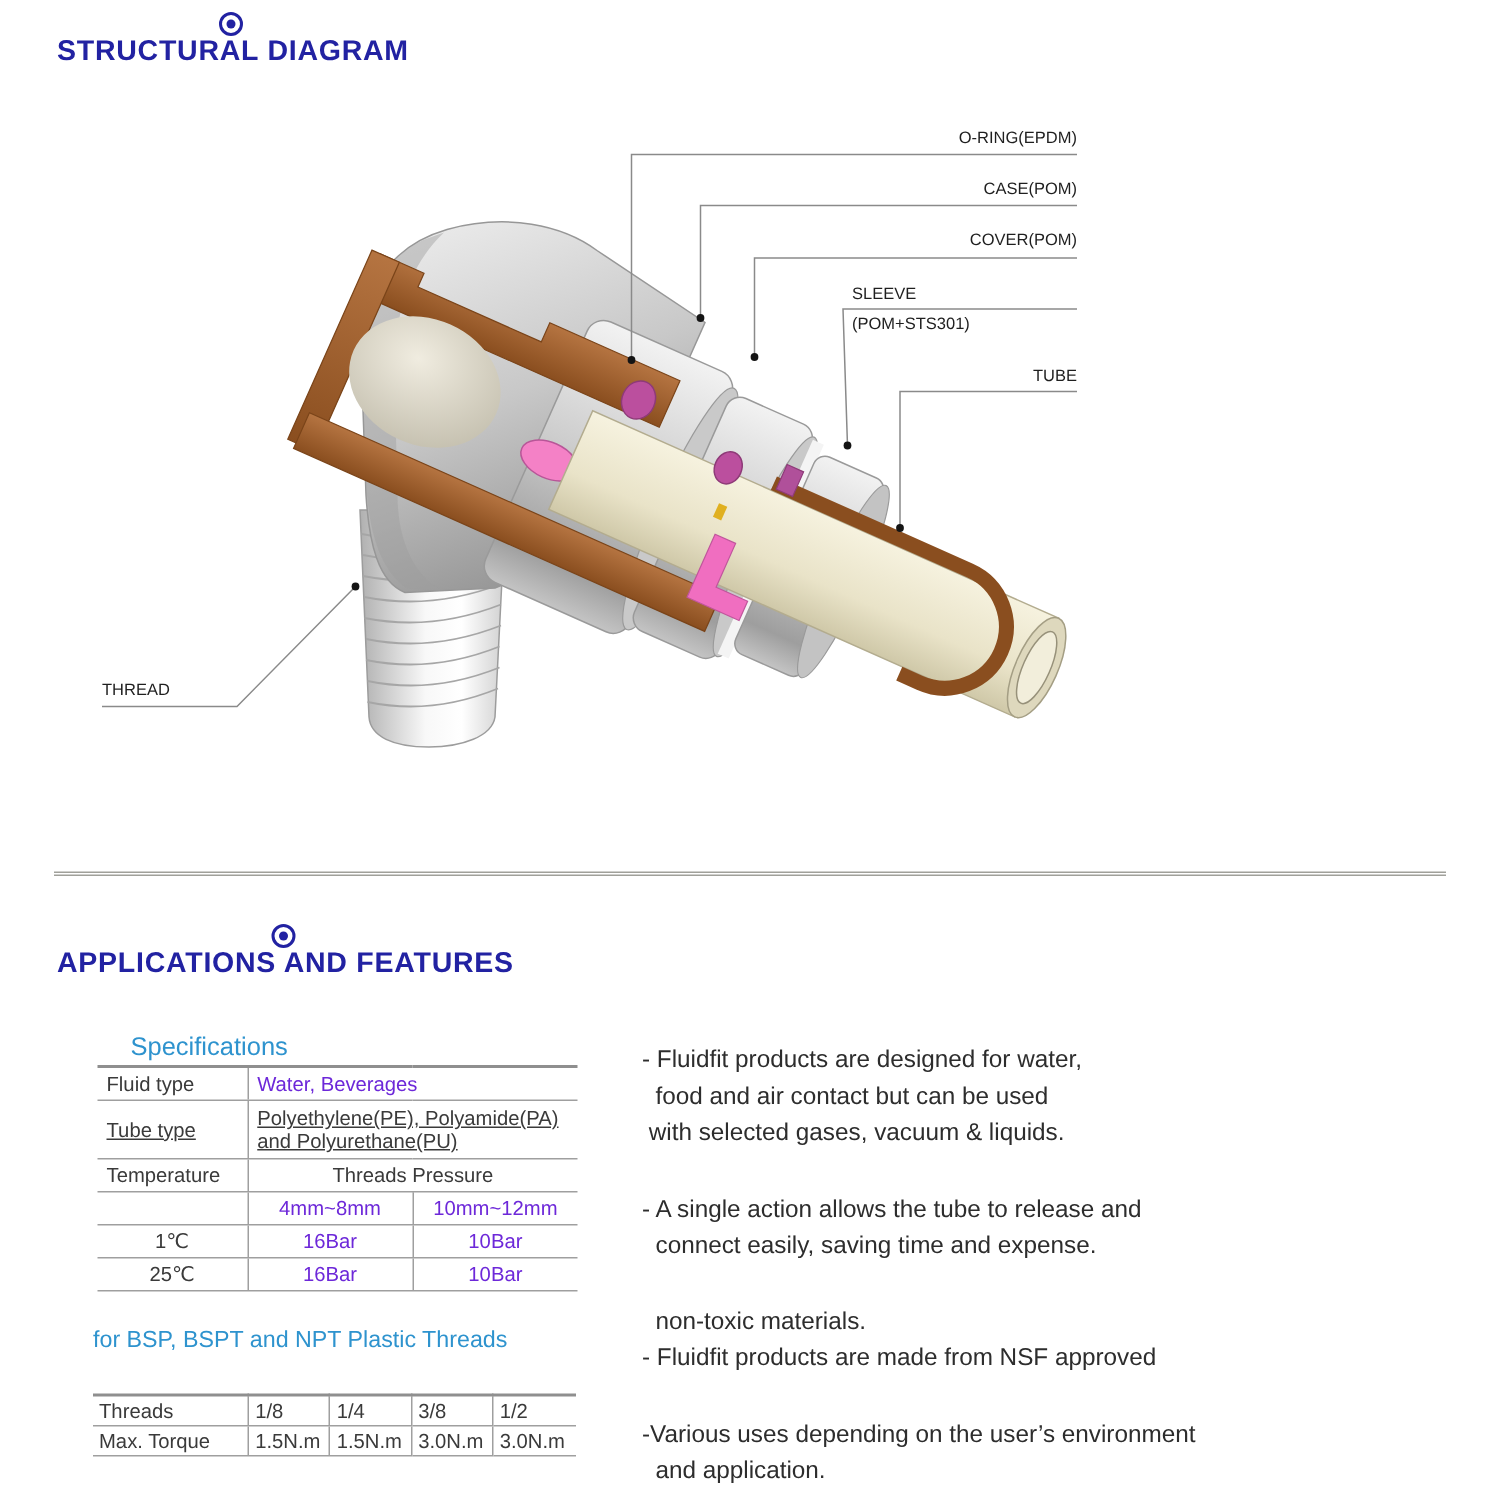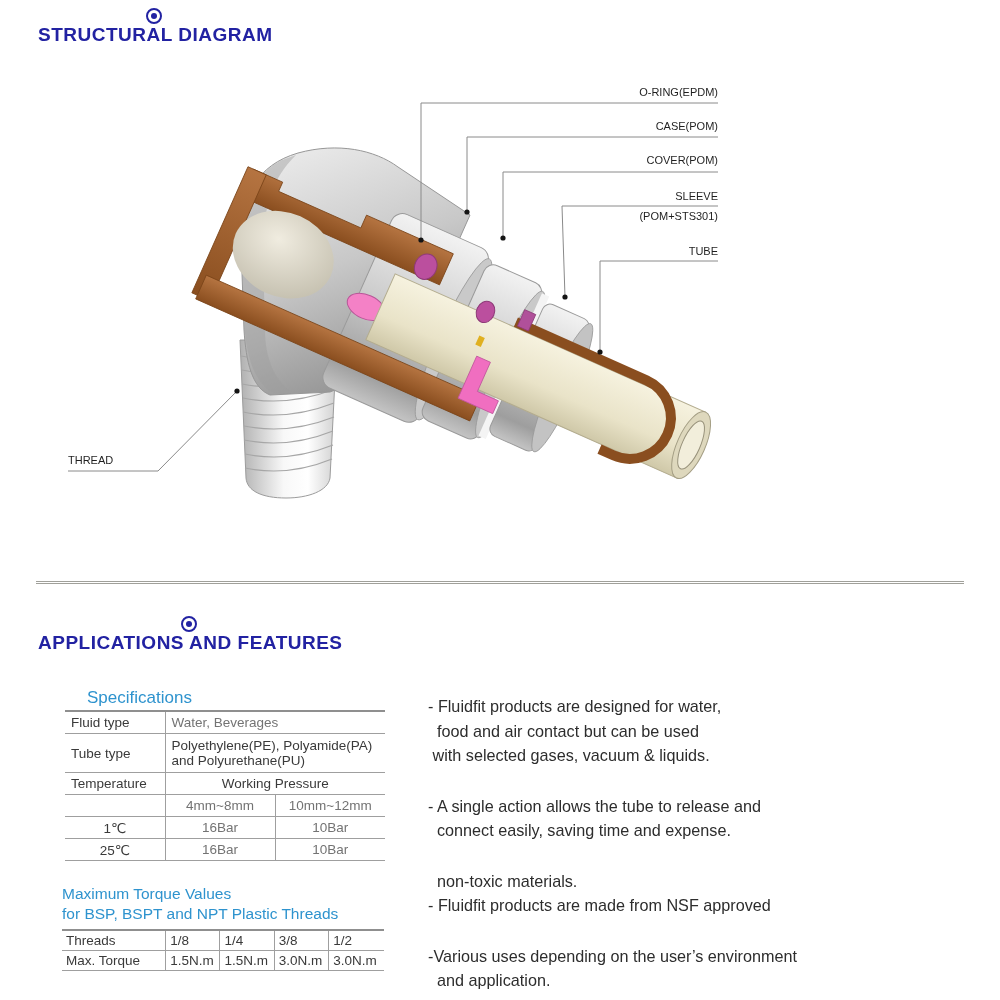--- a/index.html
+++ b/index.html
@@ -11,35 +11,35 @@
               color:#2222a2;font-size:19px;font-weight:bold;letter-spacing:.5px;flex-direction:column;}
   .bullseye{display:inline-block;width:12px;height:12px;border:2.5px solid #2222a2;
             border-radius:50%;position:relative;margin-right:3px;flex:0 0 auto;}
   .bullseye::after{content:"";position:absolute;left:3px;top:3px;width:6px;height:6px;
             border-radius:50%;background:#2222a2;}
 
   
   .diagram-svg{position:absolute;left:0;top:0;}
   .callout{position:absolute;color:#1f1f1f;font-size:11px;line-height:17px;white-space:nowrap;}
   .callout.right{right:282px;text-align:right;}
-  .callout.two-line{width:150px;text-align:right;line-height:20px;}
+  .callout.two-line{width:150px;text-align:left;line-height:20px;}
 
   .divider{position:absolute;left:36px;top:581px;width:928px;height:0;
            border-top:3px double #a0a09a;}
 
   
   .spec-title{position:absolute;left:65px;top:688px;color:#2e93ce;font-size:17px;margin-left:22px;}
   .tbl-wrap{position:absolute;}
   table.spec{border-collapse:collapse;table-layout:fixed;width:320px;
              font-size:13.5px;color:#3a3a3a;border-top:2px solid #8f8f8f;border-bottom:1px solid #9f9f9f;}
   table.spec td{border-bottom:1px solid #9f9f9f;padding:1px 6px;vertical-align:middle;height:19px;}
-  table.spec tr.tall td{height:36px;}
+  table.spec tr.tall td{height:36px;text-decoration:underline;}
   td.vline{border-left:1px solid #9f9f9f;}
   .ctr{text-align:center;}
-  .blue{color:#737373;}
+  .blue{color:#6d28d9;}
   .torque-title{position:absolute;left:62px;top:884px;color:#2e93ce;font-size:15.5px;line-height:20px;}
   table.torque{border-collapse:collapse;table-layout:fixed;width:322px;
                font-size:13.5px;color:#3a3a3a;border-top:2px solid #8f8f8f;border-bottom:1px solid #9f9f9f;}
   table.torque td{border-bottom:1px solid #9f9f9f;padding:0 4px;height:19px;text-align:left;}
 
   
   .features{position:absolute;left:428px;top:694px;width:505px;color:#2d2d2d;font-size:16.2px;}
   .feature{margin-bottom:26px;}
   .feature div{line-height:24.5px;white-space:pre-wrap;}
 </style>
@@ -185,21 +185,21 @@
           <tr>
         <td>Fluid type</td>
         <td colspan="2" class="vline blue">Water, Beverages</td>
       </tr>
       <tr class="tall">
         <td>Tube type</td>
         <td colspan="2" class="vline">Polyethylene(PE), Polyamide(PA) and Polyurethane(PU)</td>
       </tr>
       <tr>
         <td>Temperature</td>
-        <td colspan="2" class="vline ctr">Working Pressure</td>
+        <td colspan="2" class="vline ctr">Threads Pressure</td>
       </tr>
       <tr>
         <td></td>
         <td class="vline ctr blue">4mm~8mm</td>
         <td class="vline ctr blue">10mm~12mm</td>
       </tr>
       <tr>
         <td class="ctr">1℃</td>
         <td class="vline ctr blue">16Bar</td>
         <td class="vline ctr blue">10Bar</td>
@@ -207,21 +207,20 @@
       <tr>
         <td class="ctr">25℃</td>
         <td class="vline ctr blue">16Bar</td>
         <td class="vline ctr blue">10Bar</td>
       </tr>
     </tbody>
       </table>
   </div>
 
   <div class="torque-title">
-    <div>Maximum Torque Values</div>
     <div>for BSP, BSPT and NPT Plastic Threads</div>
   </div>
   <div class="tbl-wrap" style="left:62px;top:929px;">
     <table class="torque">
       <colgroup>
           <col style="width:103px">
           <col style="width:54px">
           <col style="width:54px">
           <col style="width:54px">
           <col style="width:55px">

